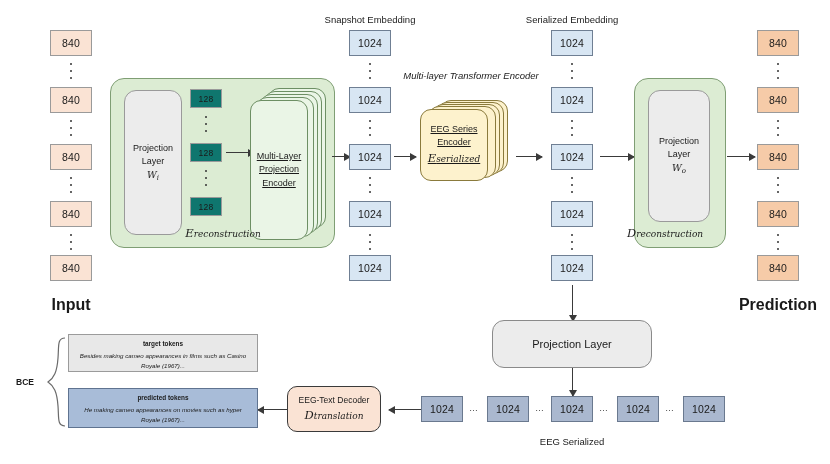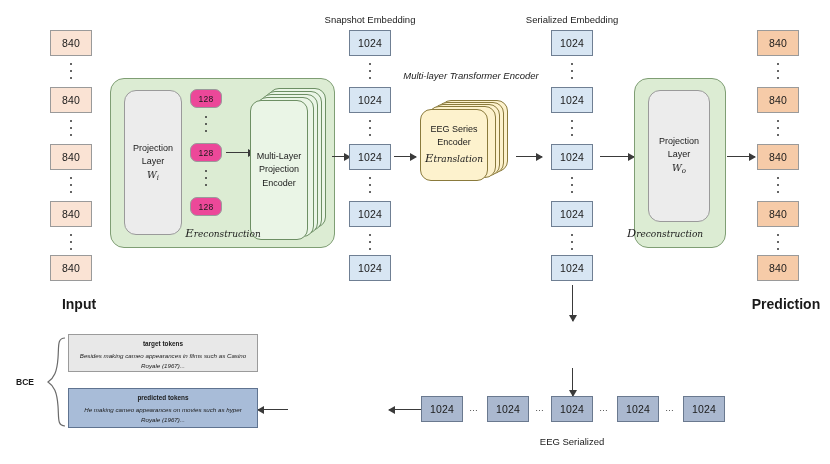--- a/index.html
+++ b/index.html
@@ -25,38 +25,38 @@
     font-size:10.5px;
     border:1.3px solid #8c8c8c;
     box-sizing:border-box;
     letter-spacing:.2px;
   }
   .tok.peach-in{background:#fae3d4;border-color:#9a9a9a;}
   .tok.peach-out{background:#f6cba8;border-color:#9a9a9a;}
   .tok.blue-lite{background:#d8e6f3;border-color:#6f7f93;}
   .tok.blue-dark{background:#aab8cf;border-color:#6a7party;}
   .tok.blue-dark{background:#aab8cf;border-color:#6a798f;}
-  .tok.small128{width:32px;height:19px;font-size:8.5px;background:#ec4899;border-color:#9a9a9a;border-radius:7px;}
+  .tok.small128{width:32px;height:19px;font-size:8.5px;background:#0f766e;border-color:#9a9a9a;}
 
   
   .vdots{
     position:absolute;
     width:10px;height:16px;
     display:flex;flex-direction:column;align-items:center;justify-content:space-between;
   }
   .vdots i{display:block;width:2px;height:2px;border-radius:50%;background:#333;}
   .hdots{
     position:absolute;
     font-size:9px;color:#444;letter-spacing:1px;
     width:16px;text-align:center;
   }
 
   
   .lbl{position:absolute;font-size:9.5px;color:#1a1a1a;white-space:nowrap;}
-  .lbl.bold{font-weight:bold;font-size:14px;margin-left:8px;}
+  .lbl.bold{font-weight:bold;font-size:16px;}
   .lbl.center{transform:translateX(-50%);}
 
   
   .green-box{
     position:absolute;
     background:#dcecd3;
     border:1px solid #7f9e74;
     border-radius:14px;
     box-sizing:border-box;
   }
@@ -81,21 +81,21 @@
   .stack-wrap{position:absolute;}
   .stack-card{
     position:absolute;
     border-radius:11px;
     box-sizing:border-box;
   }
   .card-green{background:#eaf5e6;border:1px solid #6d8f64;}
   .card-yellow{background:#fdf2cd;border:1px solid #8a7a3c;}
   .card-top{
     display:flex;flex-direction:column;align-items:center;justify-content:center;
-    text-align:center;font-size:9px;line-height:1.5;
+    text-align:center;font-size:9px;line-height:1.5;text-decoration:underline;
   }
   .script{font-family:"DejaVu Serif","Liberation Serif",serif;font-style:italic;font-size:11.5px;}
   .script .sub{font-size:9px;}
   .wlabel{font-family:"DejaVu Serif","Liberation Serif",serif;font-style:italic;font-size:9.5px;}
   .wlabel .sub{font-size:7px;vertical-align:-2px;}
 
   
   .arrow-h{position:absolute;height:1.2px;background:#3a3a3a;}
   .arrow-h:after{
     content:"";position:absolute;right:-1px;top:-3.4px;
@@ -233,21 +233,21 @@
 
   <div class="lbl center" style="left:471px;top:70px;font-style:italic;">Multi-layer Transformer Encoder</div>
   <div class="stack-wrap" style="left:420px;top:100px;width:95px;height:82px;">
     <div class="stack-card card-yellow" style="left:20px;top:0px;width:68px;height:72px;"></div>
     <div class="stack-card card-yellow" style="left:16px;top:2px;width:68px;height:72px;"></div>
     <div class="stack-card card-yellow" style="left:12px;top:4px;width:68px;height:72px;"></div>
     <div class="stack-card card-yellow" style="left:8px;top:6px;width:68px;height:72px;"></div>
     <div class="stack-card card-yellow card-top" style="left:0px;top:9px;width:68px;height:72px;">
       <span>EEG Series</span>
       <span>Encoder</span>
-      <span class="script"><span>E</span><span class="sub">translation</span></span>
+      <span class="script"><span>E</span><span class="sub">serialized</span></span>
     </div>
   </div>
 
   <div class="arrow-h" style="left:516px;top:156px;width:26px;"></div>
 
   <div class="lbl center" style="left:572px;top:14px;">Serialized Embedding</div>
   <div class="tok blue-lite" style="left:551px;top:30px;">1024</div>
   <div class="vdots" style="left:567px;top:63px;">
       <i></i>
       <i></i>
@@ -309,36 +309,43 @@
   <div class="vdots" style="left:773px;top:234px;">
       <i></i>
       <i></i>
       <i></i>
     </div>
   <div class="tok peach-out" style="left:757px;top:255px;">840</div>
   <div class="lbl bold center" style="left:778px;top:296px;">Prediction</div>
 
   <div class="arrow-v" style="left:572px;top:285px;height:36px;"></div>
 
+  <div class="gray-plain" style="left:492px;top:320px;width:160px;height:48px;">
+    <span>Projection Layer</span>
+  </div>
 
   <div class="arrow-v" style="left:572px;top:368px;height:28px;"></div>
 
   <div class="tok blue-dark" style="left:421px;top:396px;">1024</div>
   <div class="hdots" style="left:466px;top:403px;">…</div>
   <div class="tok blue-dark" style="left:487px;top:396px;">1024</div>
   <div class="hdots" style="left:532px;top:403px;">…</div>
   <div class="tok blue-dark" style="left:551px;top:396px;">1024</div>
   <div class="hdots" style="left:596px;top:403px;">…</div>
   <div class="tok blue-dark" style="left:617px;top:396px;">1024</div>
   <div class="hdots" style="left:662px;top:403px;">…</div>
   <div class="tok blue-dark" style="left:683px;top:396px;">1024</div>
   <div class="lbl center" style="left:572px;top:436px;">EEG Serialized</div>
 
   <div class="arrow-h left" style="left:389px;top:409px;width:32px;"></div>
 
+  <div class="abs" style="left:287px;top:386px;width:94px;height:46px;background:#fae3d4;border:1.3px solid #3a3a3a;border-radius:10px;box-sizing:border-box;display:flex;flex-direction:column;align-items:center;justify-content:center;font-size:8.5px;line-height:1.5;">
+    <span>EEG-Text Decoder</span>
+    <span class="script"><span>D</span><span class="sub">translation</span></span>
+  </div>
 
   <div class="arrow-h left" style="left:258px;top:409px;width:30px;"></div>
 
   <div class="txtbox target" style="left:68px;top:334px;width:190px;height:38px;">
     <span class="ttl">target tokens</span>
     <span class="body">Besides making cameo appearances in films such as Casino Royale (1967)...</span>
   </div>
 
   <div class="txtbox pred" style="left:68px;top:388px;width:190px;height:40px;">
     <span class="ttl">predicted tokens</span>

